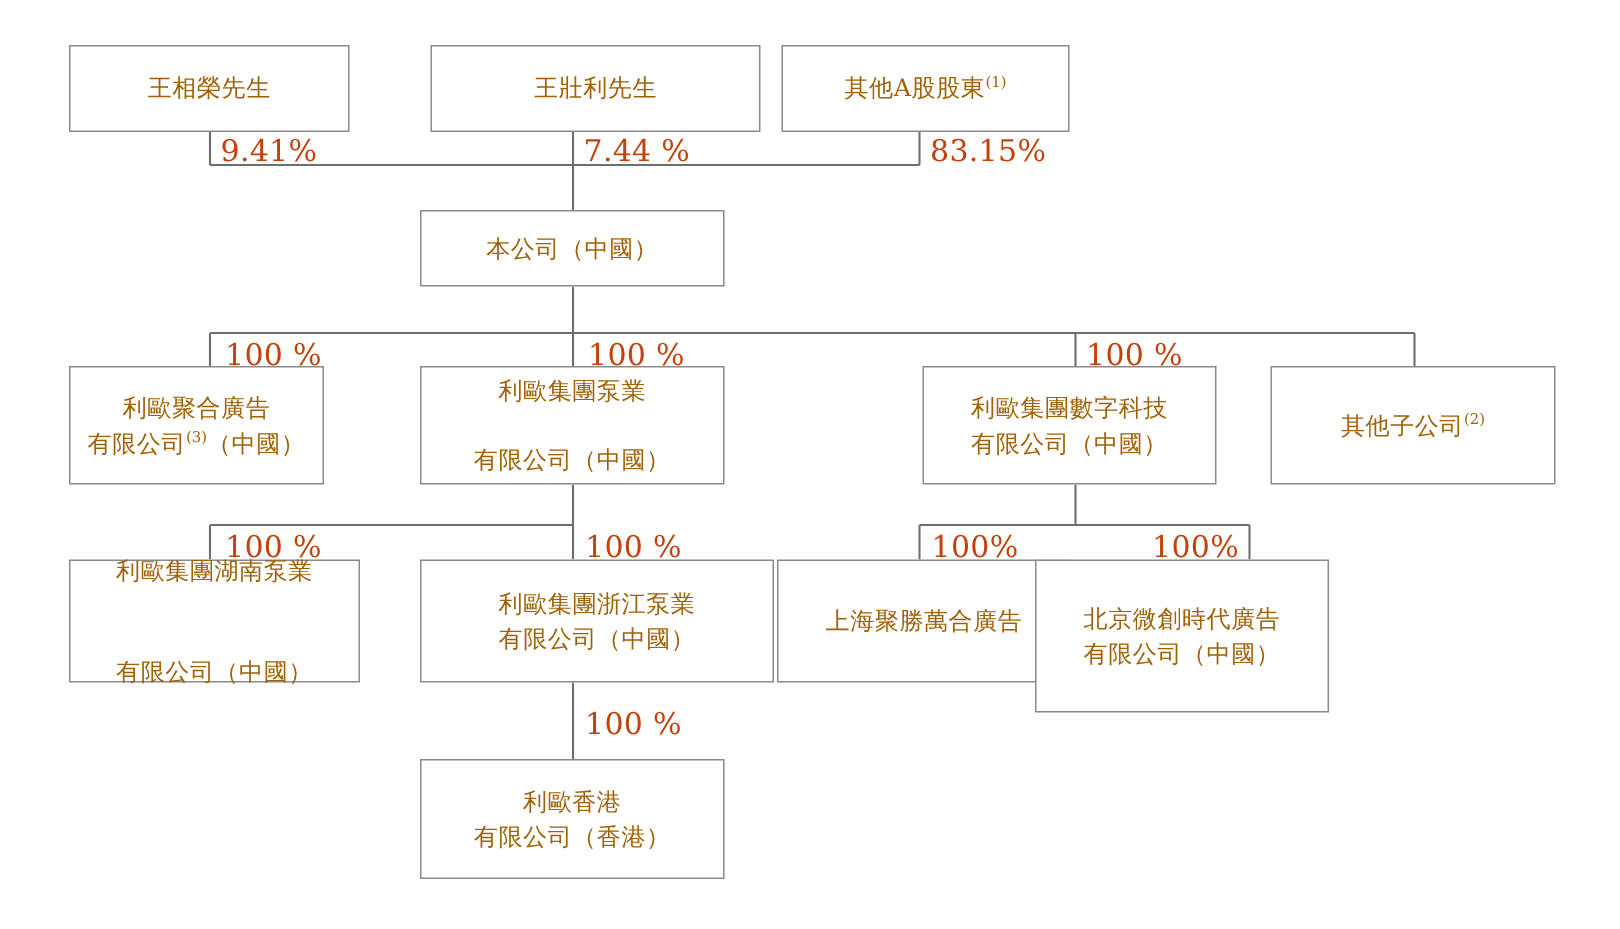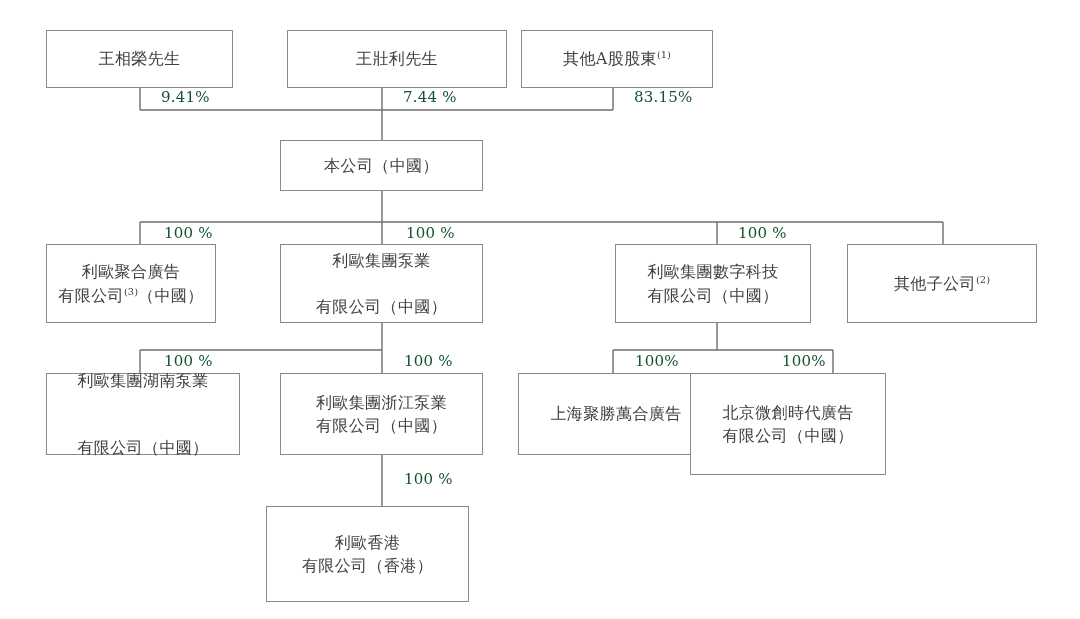--- a/index.html
+++ b/index.html
@@ -26,43 +26,42 @@
   }
   .node-box {
     position: absolute;
     box-sizing: border-box;
     border: 1.4px solid #8a8a8a;
     background: #ffffff;
     display: flex;
     flex-direction: column;
     align-items: center;
     justify-content: center;
-    color: #404040;
+    color: #a16207;
     font-size: 16px;
     line-height: 1.45;
     letter-spacing: 0.4px;
     text-align: center;
     white-space: nowrap;
   }
   .node-line {
     display: block;
   }
   .node-box sup {
     font-size: 0.62em;
     vertical-align: super;
     letter-spacing: 0;
   }
   .edge-label {
     position: absolute;
-    color: #14532d;
-    font-size: 15px;
+    color: #c2410c;
+    font-size: 20px;
     font-family: "DejaVu Serif", "Liberation Serif", serif;
     white-space: nowrap;
     letter-spacing: 0.2px;
-    margin-left: 14px;
   }
 </style>
 </head>
 <body>
 
 <div id="chart-root">
 
   <svg id="wires" viewBox="0 0 1080 619" xmlns="http://www.w3.org/2000/svg">
     <g stroke="#6e6e6e" stroke-width="1.4" fill="none" shape-rendering="geometricPrecision">
 
@@ -132,35 +131,35 @@
     <span class="node-line">
       <span>其他子公司</span><sup>(2)</sup>
     </span>
   </div>
 
   <div class="node-box" style="left:46px; top:373px; width:194px; height:82px;gap:44px;">
     <span class="node-line">利歐集團湖南泵業</span>
     <span class="node-line">有限公司（中國）</span>
   </div>
 
-  <div class="node-box" style="left:280px; top:373px; width:203px; height:82px;">
+  <div class="node-box" style="left:280px; top:373px; width:236px; height:82px;">
     <span class="node-line">利歐集團浙江泵業</span>
     <span class="node-line">有限公司（中國）</span>
   </div>
 
   <div class="node-box" style="left:518px; top:373px; width:196px; height:82px;">
     <span class="node-line">上海聚勝萬合廣告</span>
   </div>
 
   <div class="node-box" style="left:690px; top:373px; width:196px; height:102px;">
     <span class="node-line">北京微創時代廣告</span>
     <span class="node-line">有限公司（中國）</span>
   </div>
 
-  <div class="node-box" style="left:266px; top:506px; width:203px; height:96px;">
+  <div class="node-box" style="left:280px; top:506px; width:203px; height:80px;">
     <span class="node-line">利歐香港</span>
     <span class="node-line">有限公司（香港）</span>
   </div>
 
   <div class="edge-label" style="left:147px; top:88px;">9.41%</div>
 
   <div class="edge-label" style="left:389px; top:88px;">7.44 %</div>
 
   <div class="edge-label" style="left:620px; top:88px;">83.15%</div>
 

